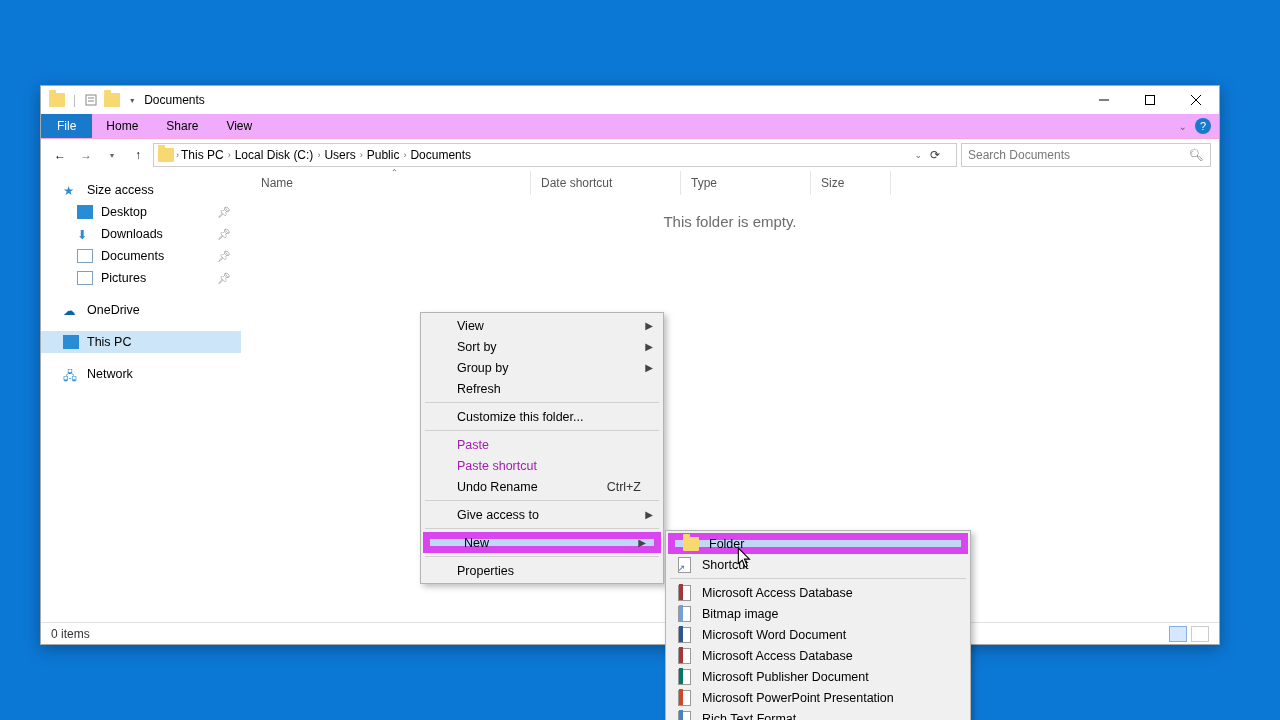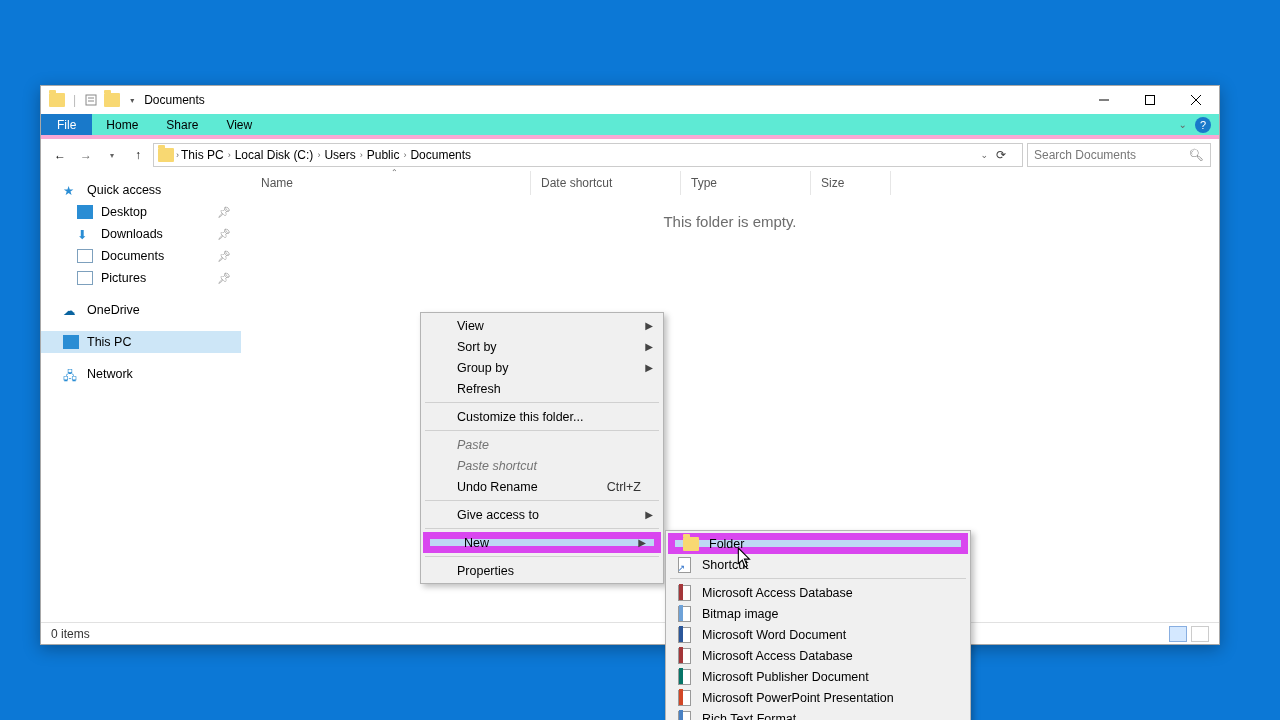--- a/index.html
+++ b/index.html
@@ -17,39 +17,39 @@
     position: relative; }
   .folder-icon-sm::before { content:""; position:absolute; top:-3px; left:0; width:7px; height:3px; background:#f8d872; border-radius:1px 1px 0 0;}
   .qat-sep { color:#bbb; margin:0 2px; }
   .qat-down { font-size: 8px; color: #555; margin-left: 4px; }
   .window-title { margin-left: 10px; color: #000; }
   .win-controls { margin-left: auto; display: flex; }
   .win-btn { width: 46px; height: 28px; display: flex; align-items: center; justify-content: center; font-size: 11px; color: #000; }
   .win-btn svg { width: 10px; height: 10px; }
 
   
-  .ribbon { height: 25px; background: #5eead4; display: flex; align-items: stretch; font-size: 12px; border-bottom: 4px solid #f9a8d4; }
+  .ribbon { height: 25px; background: #f0abfc; display: flex; align-items: stretch; font-size: 12px; border-bottom: 1px solid #f9a8d4; }
   .file-tab { background: #1979ca; color: #fff; padding: 0 16px; display: flex; align-items: center; }
   .ribbon-tab { padding: 0 14px; display: flex; align-items: center; color: #000; }
   .ribbon-right { margin-left: auto; display: flex; align-items: center; padding-right: 8px; gap: 8px; }
   .chevron-down { font-size: 10px; color: #666; }
   .help-circle { width: 16px; height: 16px; border-radius: 50%; background: #1979ca; color: #fff; font-size: 11px; display: flex; align-items: center; justify-content: center; }
 
   
   .navbar { height: 32px; display: flex; align-items: center; padding: 0 8px; gap: 4px; font-size: 12px; }
   .nav-btn { width: 22px; height: 22px; display: flex; align-items: center; justify-content: center; color: #666; }
   .nav-btn.enabled { color: #000; }
   .addr-wrap { flex: 1; height: 24px; border: 1px solid #ccc; display: flex; align-items: center; padding: 0 4px; gap: 2px; }
   .addr-folder { width: 16px; height: 14px; }
   .breadcrumb { display: flex; align-items: center; gap: 4px; }
   .crumb { color: #000; }
   .crumb-sep { font-size: 9px; color: #666; }
   .addr-right { margin-left: auto; display: flex; align-items: center; gap: 8px; }
   .refresh-btn { width: 22px; color:#444; }
-  .search-wrap { width: 184px; height: 24px; border: 1px solid #ccc; display: flex; align-items: center; padding: 0 6px; color: #777; justify-content: space-between; }
+  .search-wrap { width: 250px; height: 24px; border: 1px solid #ccc; display: flex; align-items: center; padding: 0 6px; color: #777; justify-content: space-between; }
   .search-icon { font-size: 12px; color: #777; }
 
   
   .body-split { display: flex; height: calc(100% - 28px - 25px - 32px - 22px); }
   .sidebar { width: 200px; border-right: none; padding-top: 8px; font-size: 12.5px; overflow: hidden; }
   .tree-item { display: flex; align-items: center; height: 22px; padding-left: 24px; gap: 8px; position: relative; }
   .tree-item.l1 { padding-left: 22px; }
   .tree-item.l2 { padding-left: 36px; }
   .tree-item.selected { background: #cde6f7; }
   .pin { position: absolute; right: 10px; color: #888; font-size: 11px; }
@@ -77,21 +77,21 @@
   .view-toggle.off { background: #fff; border-color: #ccc; }
 
   
   .context-menu {
     position: absolute; background: #f0f0f0; border: 1px solid #b4b4b4;
     box-shadow: 3px 3px 6px rgba(0,0,0,0.25); font-size: 12.5px; padding: 2px;
   }
   .cm-main { left: 420px; top: 312px; width: 244px; }
   .cm-item { height: 21px; display: flex; align-items: center; padding: 0 28px 0 34px; position: relative; }
   .cm-item.hi { background: #bed8f4; border: 7px solid #d946ef; height: 21px; }
-  .cm-item.disabled { color: #737373; font-style: italic; }
+  .cm-item.disabled { color: #a21caf; }
   .cm-arrow { position: absolute; right: 8px; font-size: 10px; color: #444; }
   .cm-short { position: absolute; right: 20px; color: #333; }
   .cm-sep { height: 1px; background: #d0d0d0; margin: 3px 2px; }
 
   .cm-sub { left: 665px; top: 530px; width: 306px; }
   .cm-sub .cm-item { padding-left: 34px; }
   .cm-ico { position: absolute; left: 8px; width: 16px; height: 16px; display:flex; align-items:center; justify-content:center; }
   .doc-ico { width: 13px; height: 16px; border: 1px solid #999; background: #fff; position: relative; }
   .doc-ico .bar { position: absolute; left: 0; bottom: 0; width: 4px; height: 16px; }
 
@@ -175,21 +175,21 @@
     <div class="search-wrap">
       <span>Search Documents</span>
       <span class="search-icon">🔍︎</span>
     </div>
   </div>
 
   <div class="body-split">
     <div class="sidebar">
       <div class="tree-item l1">
         <span class="ico star">★</span>
-        <span>Quick access</span>
+        <span>Size access</span>
       </div>
       <div class="tree-item l2">
         <span class="ico desktop"></span>
         <span>Desktop</span>
         <span class="pin">📌︎</span>
       </div>
       <div class="tree-item l2">
         <span class="ico downloads">⬇</span>
         <span>Downloads</span>
         <span class="pin">📌︎</span>

